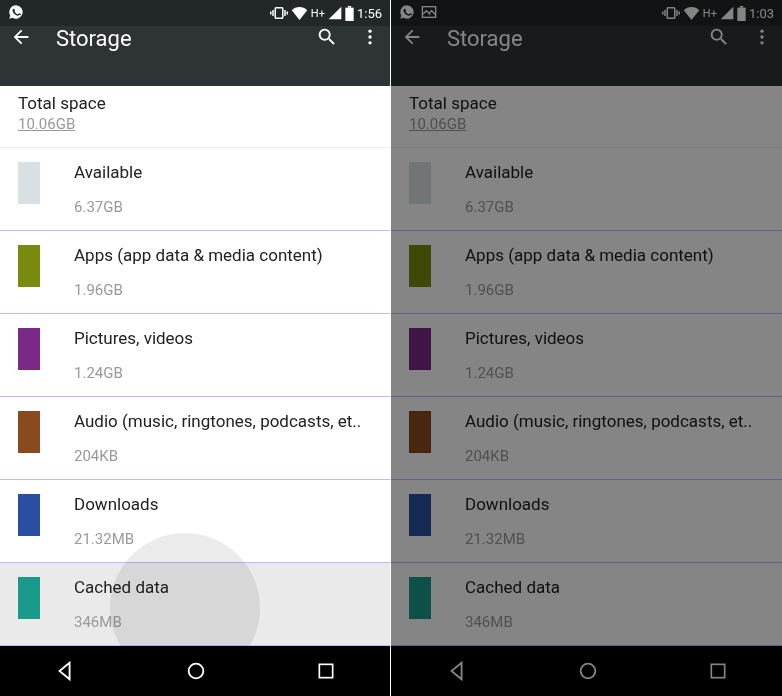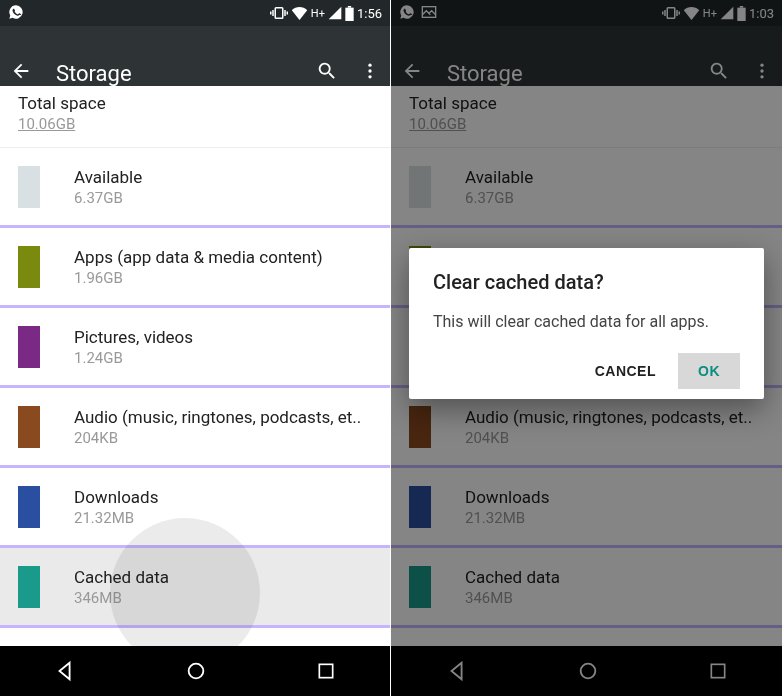--- a/index.html
+++ b/index.html
@@ -4,33 +4,33 @@
 <style>
   * { box-sizing: border-box; margin: 0; padding: 0; }
   body { font-family: Roboto, Arial, sans-serif; background: #fff; width: 782px; height: 696px; overflow: hidden; }
   .container { display: flex; width: 782px; height: 696px; }
   .phone { width: 391px; height: 696px; position: relative; background: #fff; overflow: hidden; }
   .phone:first-child { border-right: 1px solid #fff; }
   .status-bar { height: 26px; background: #222829; color: #fff; display: flex; align-items: center; justify-content: space-between; padding: 0 8px; font-size: 13px; }
   .status-left { display: flex; align-items: center; gap: 6px; }
   .status-right { display: flex; align-items: center; gap: 3px; }
   .status-right svg { display: block; }
-  .app-bar { height: 60px; background: #2e3436; color: #fff; display: flex; align-items: flex-end; padding: 0 10px; }
+  .app-bar { height: 60px; background: #2e3436; color: #fff; display: flex; align-items: flex-start; padding: 0 10px; }
   .app-bar .back { margin-right: 24px; }
   .app-bar .title { font-size: 22px; font-weight: 400; flex: 1; }
   .app-bar .search { margin-right: 22px; }
   .content { background: #fff; }
   .total-block { padding: 7px 18px 14px 18px; border-bottom: 1px solid #eee; }
   .total-title { font-size: 17px; color: #222; }
   .total-sub { font-size: 15px; color: #999; margin-top: 2px; text-decoration: underline; }
-  .row { display: flex; align-items: center; padding: 14px 0 14px 18px; border-bottom: 3px solid #c4b5fd; min-height: 80px; }
+  .row { display: flex; align-items: flex-start; padding: 14px 0 14px 18px; border-bottom: 1px solid #c4b5fd; min-height: 80px; }
   .row .swatch { width: 22px; height: 42px; margin-right: 34px; flex-shrink: 0; }
   .row .texts { flex: 1; overflow: hidden; padding-right: 10px; }
   .row .label { font-size: 17px; color: #222; white-space: nowrap; overflow: hidden; text-overflow: ellipsis; }
-  .row .sub { font-size: 15px; color: #999; margin-top: 2px; }
+  .row .sub { font-size: 15px; color: #999; margin-top: 16px; }
   .row.pressed { background: #eaeaea; position: relative; }
   .ripple { position: absolute; width: 150px; height: 150px; background: rgba(0,0,0,0.08); border-radius: 50%; left: 110px; top: -30px; }
   .nav-bar { position: absolute; bottom: 0; left: 0; right: 0; height: 50px; background: #000; display: flex; align-items: center; justify-content: space-around; }
   .nav-bar svg { display: block; }
   .scrim { position: absolute; inset: 0; background: rgba(0,0,0,0.48); }
   .dialog { position: absolute; left: 18px; right: 18px; top: 248px; background: #fff; padding: 22px 24px 10px 24px; border-radius: 2px; box-shadow: 0 10px 30px rgba(0,0,0,0.4); }
   .dialog-title { font-size: 20px; color: #222; font-weight: 500; margin-bottom: 16px; }
   .dialog-msg { font-size: 16px; color: #444; line-height: 1.45; margin-bottom: 20px; }
   .dialog-actions { display: flex; justify-content: flex-end; gap: 8px; }
   .dialog-btn { padding: 10px 14px; font-size: 14px; font-weight: 600; letter-spacing: 0.5px; background: transparent; border: none; cursor: pointer; }
@@ -301,23 +301,15 @@
           </svg>
         </span>
       <span>
           <svg width="20" height="20" viewBox="0 0 24 24" fill="none" stroke="#fff" stroke-width="2">
             <rect x="4" y="4" width="16" height="16"></rect>
           </svg>
         </span>
     </div>
 
     <div class="scrim"></div>
-    <div class="dialog">
-      <div class="dialog-title">Clear cached data?</div>
-      <div class="dialog-msg">This will clear cached data for all apps.</div>
-      <div class="dialog-actions">
-        <button class="dialog-btn cancel">CANCEL</button>
-        <button class="dialog-btn ok">OK</button>
-      </div>
-    </div>
   </div>
 
 </div>
 
 </body></html>

